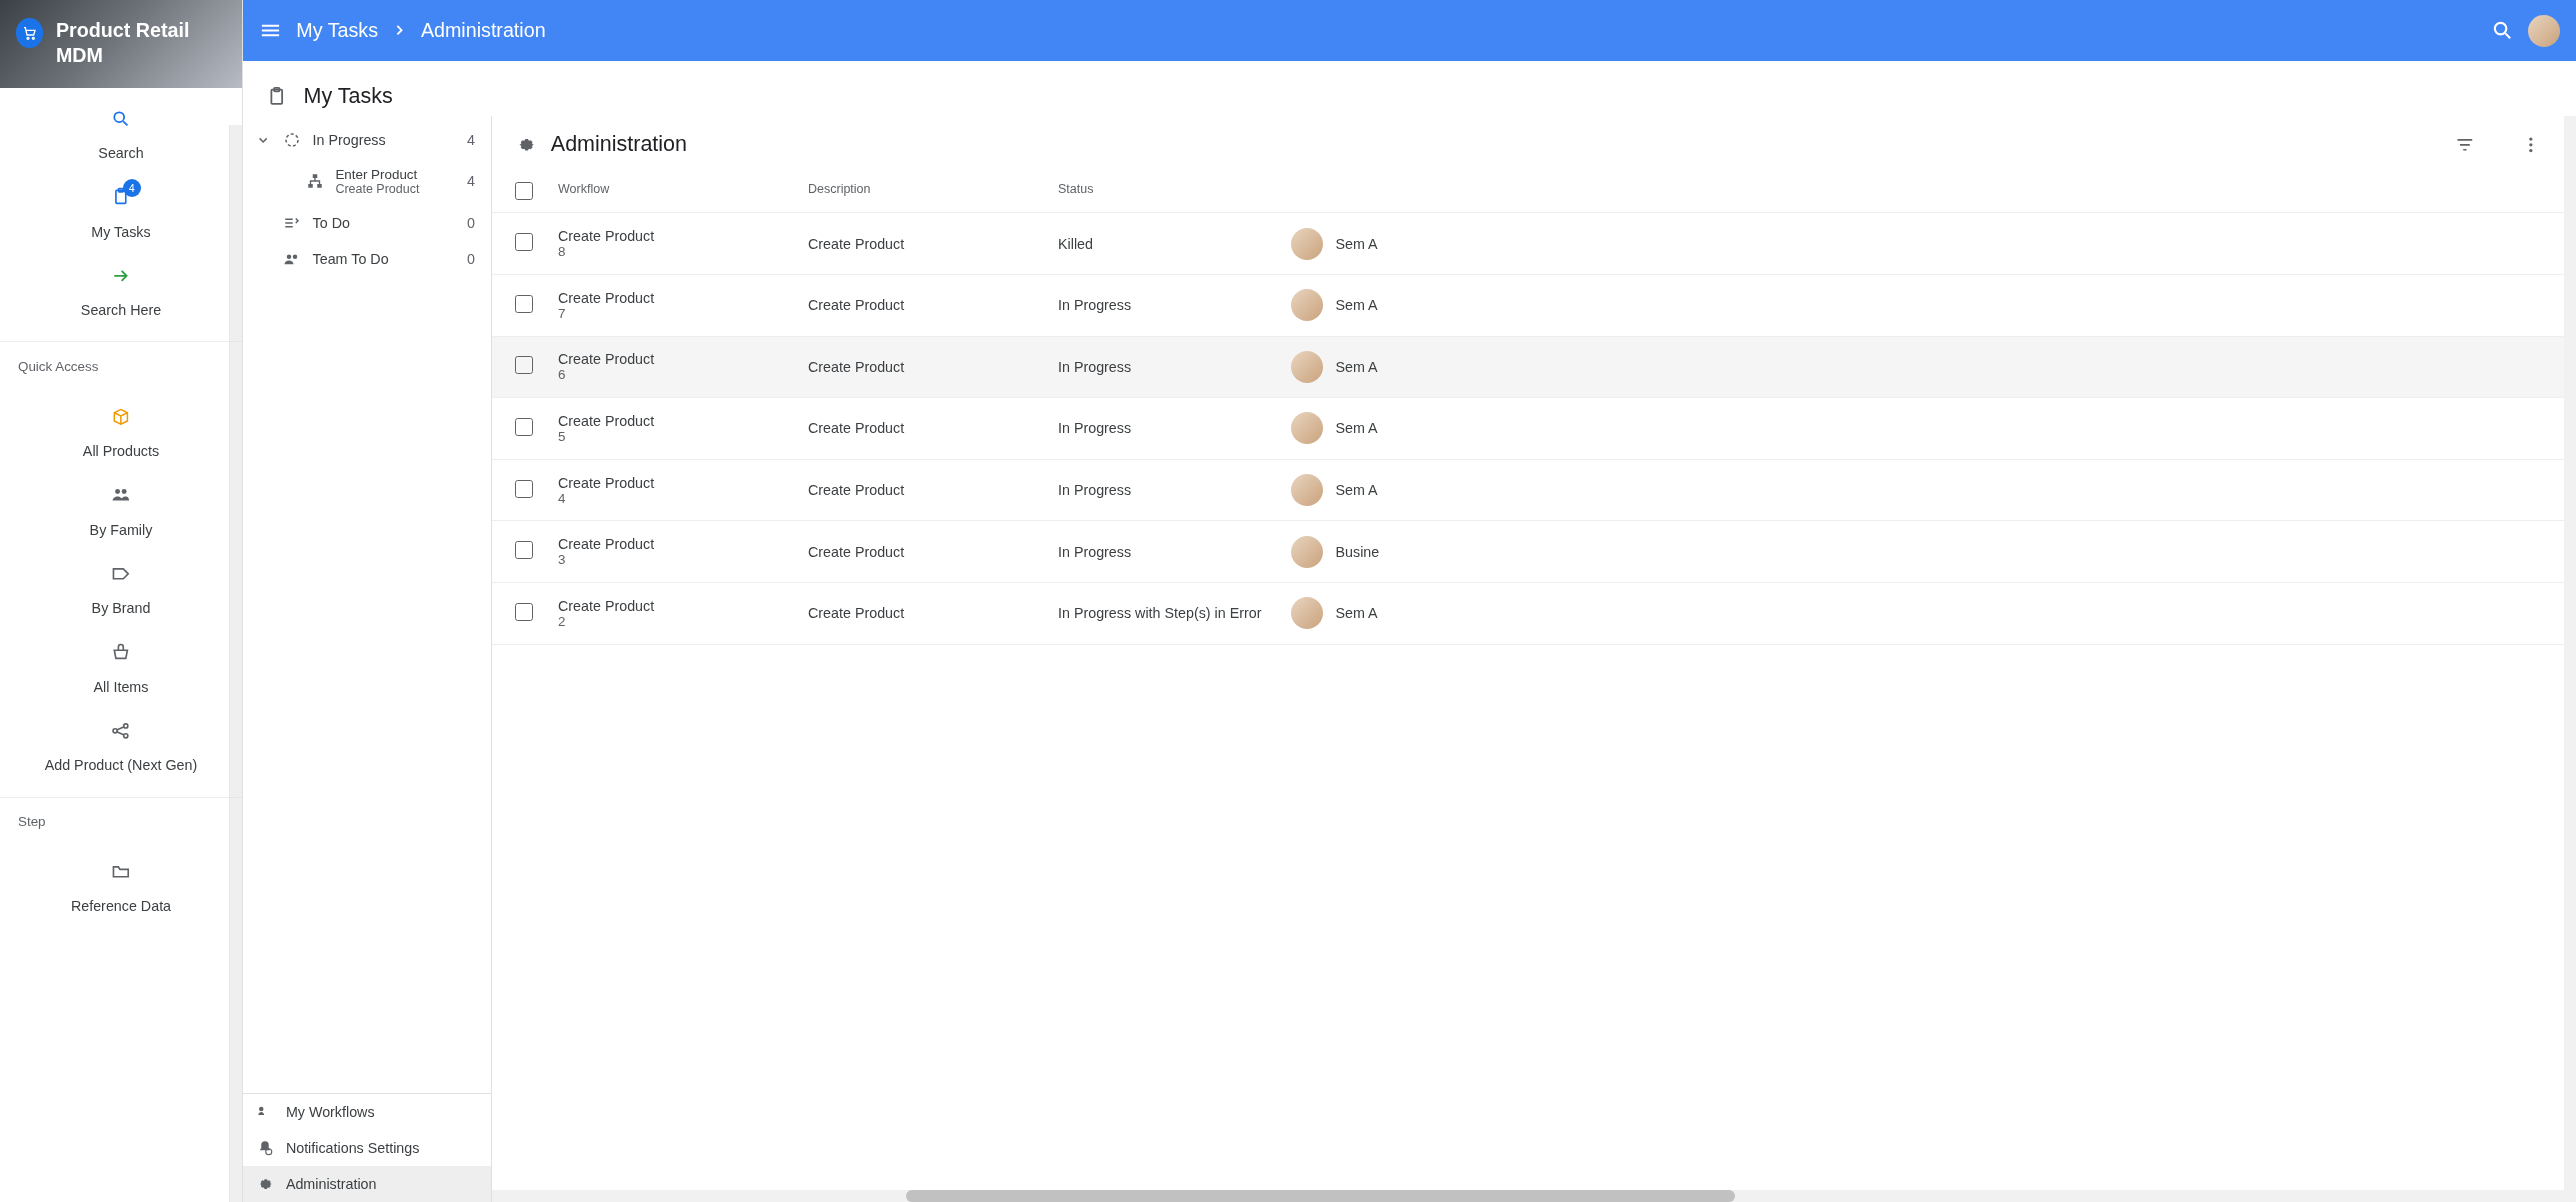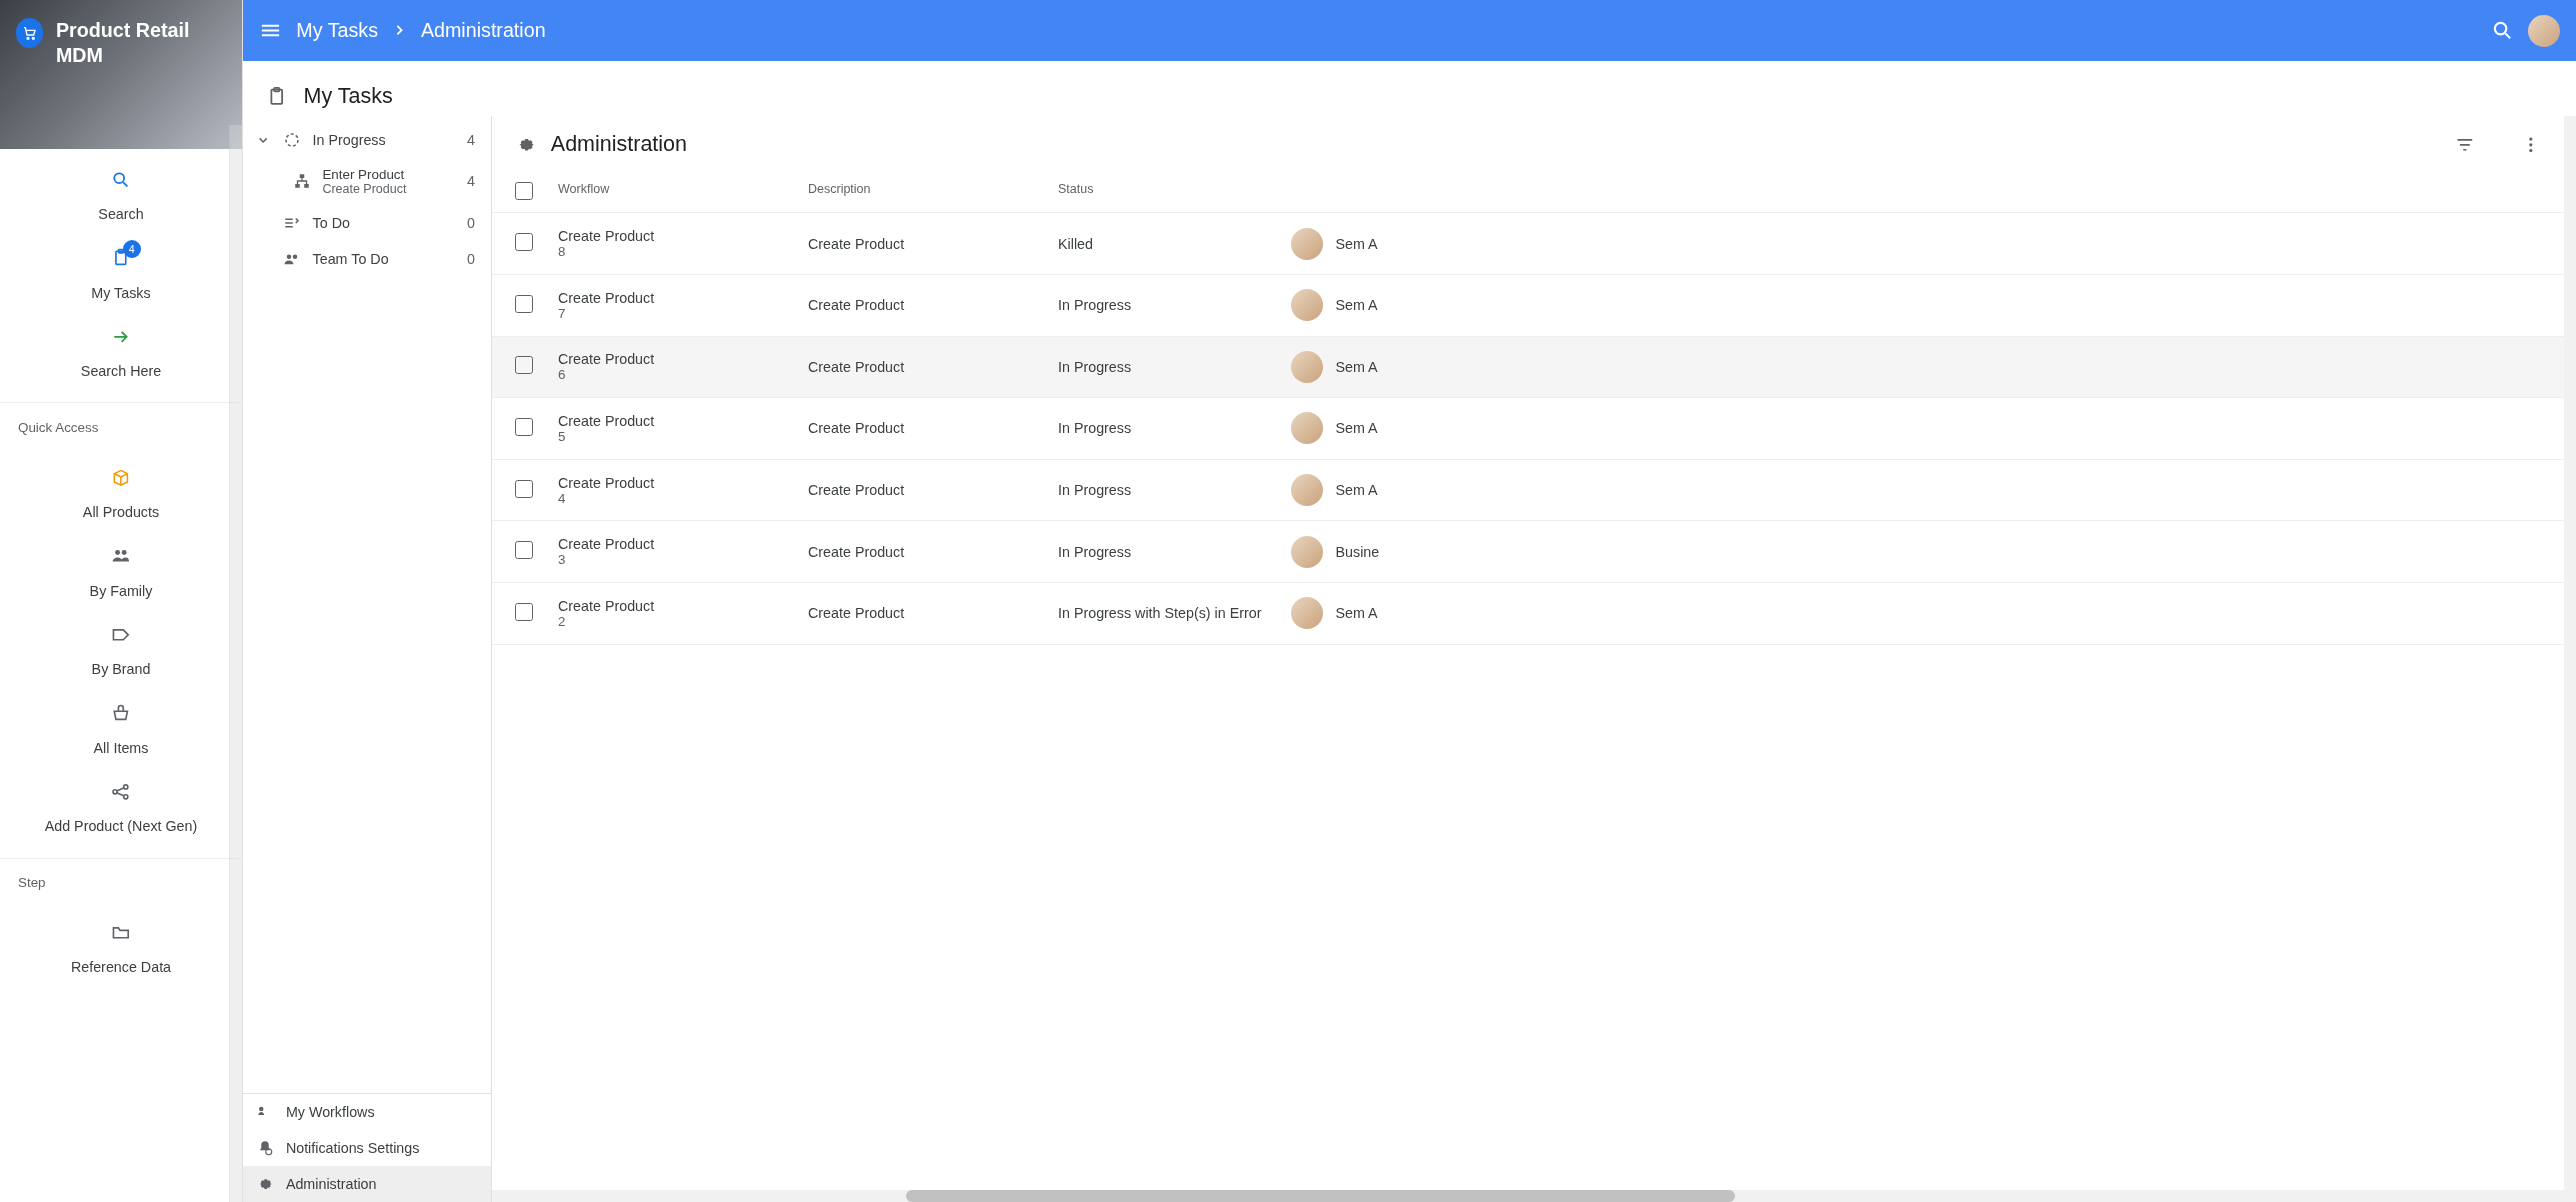--- a/index.html
+++ b/index.html
@@ -1,21 +1,21 @@
 <!DOCTYPE html>
 <html style="font-size:14.3px"><head>
 <meta charset="utf-8">
 <style>
   * { box-sizing: border-box; margin: 0; padding: 0; }
   html, body { height: 100%; font-family: "Helvetica Neue", Arial, sans-serif; color: #3c4043; }
   body { display: flex; overflow: hidden; }
 
   
   .sidebar { width: 243px; height: 100%; border-right: 0.9px solid #e0e0e0; display: flex; flex-direction: column; background: #fff; position: relative; }
-  .sidebar-hero { height: 149px; background: linear-gradient(135deg,#3b3f46 0%,#6d7178 45%,#b8bdc5 100%); position: relative; color: #fff; display: flex; align-items: flex-start; padding: 18px 16px; }
+  .sidebar-hero { height: 88px; background: linear-gradient(135deg,#3b3f46 0%,#6d7178 45%,#b8bdc5 100%); position: relative; color: #fff; display: flex; align-items: flex-start; padding: 18px 16px; }
   .hero-title-wrap { display:flex; gap:12.5px; align-items:flex-start; }
   .hero-cart { width:30px; height:30px; border-radius:50%; background:#1a73e8; display:flex; align-items:center; justify-content:center; }
   .hero-title { font-size:19.7px; font-weight:600; line-height:1.25; }
 
   .sidebar-scroll { flex:1; overflow-y:auto; }
   .sidebar::after { content:""; position:absolute; top:125px; right:0; bottom:0; width:12.5px; background:#d8d8d8; border-left:0.9px solid #c8c8c8; pointer-events:none; opacity:.4; }
 
   .nav-section { padding: 7.2px 0; }
   .nav-item { display:flex; align-items:center; gap:16px; padding: 12.5px 18px; cursor:pointer; font-size:14.3px; color:#3c4043; font-weight:500;flex-direction:column; }
   .nav-item .icon { width:21.5px; height:21.5px; display:flex; align-items:center; justify-content:center; flex-shrink:0; position:relative; }
@@ -38,21 +38,21 @@
 
   .twopane { flex:1; display:flex; min-height:0; }
 
   
   .cat-pane { width:249px; border-right:0.9px solid #e0e0e0; display:flex; flex-direction:column; }
   .cat-list { padding:5.4px 0; flex:1; }
   .cat-row { display:flex; align-items:center; gap:10.7px; padding:9px 16px 9px 12.5px; font-size:14.3px; color:#3c4043; font-weight:500; cursor:pointer; }
   .cat-row .caret { width:16px; }
   .cat-row .ci { width:19.7px; display:flex; justify-content:center; }
   .cat-row .cnt { margin-left:auto; color:#5f6368; font-weight:400; }
-  .cat-sub { padding-left:49px;align-items:center; }
+  .cat-sub { padding-left:62px;align-items:center; }
   .cat-sub .sub-title { font-size:13.4px; font-weight:500; }
   .cat-sub .sub-sub { font-size:12.5px; color:#5f6368; font-weight:400; }
 
   .cat-bottom { border-top:0.9px solid #e0e0e0; }
   .cat-bottom .cat-row.selected { background:#eeeeee; }
 
   
   .table-pane { flex:1; display:flex; flex-direction:column; min-width:0; }
   .table-header { display:flex; align-items:center; gap:14.3px; padding: 16px 23px; }
   .table-header h2 { font-size:21.5px; font-weight:500; color:#202124; }

